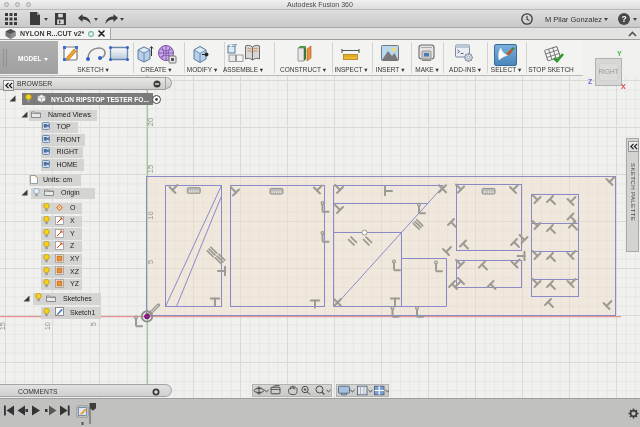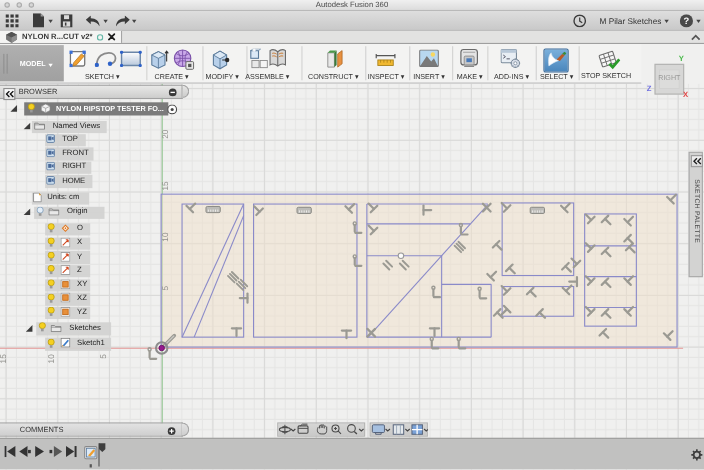--- a/index.html
+++ b/index.html
@@ -212,21 +212,21 @@
       </svg>
     <div class="caret" style="left:94px;top:8px"></div>
     <svg class="mi" style="left:104px;top:4px" width="15" height="10" viewBox="0 0 15 10">
         <path d="M9.5 0L14 4 9.5 8V5.5c-4 0-6.5 1.5-8 4.5 0-5 3.5-7.5 8-7.5z" fill="#3b3b3b"></path>
       </svg>
     <div class="caret" style="left:120px;top:8px"></div>
     <svg class="mi" style="left:521px;top:2.5px" width="12" height="12" viewBox="0 0 12 12">
         <circle cx="6" cy="6" r="5.2" fill="none" stroke="#3b3b3b" stroke-width="1.3"></circle>
         <path d="M6 3v3.2l2.3 1.4" stroke="#3b3b3b" stroke-width="1.1" fill="none"></path>
       </svg>
-    <span id="muser">M Pilar Sketches</span>
+    <span id="muser">M Pilar Gonzalez</span>
     <div class="caret" style="left:604px;top:8px"></div>
     <svg class="mi" style="left:618px;top:2.5px" width="12" height="12" viewBox="0 0 12 12">
         <circle cx="6" cy="6" r="6" fill="#4a4a4a"></circle>
         <text x="6" y="9" font-size="8.5" font-weight="bold" fill="#fff" text-anchor="middle" font-family="Liberation Sans,sans-serif">?</text>
       </svg>
     <div class="caret" style="left:633px;top:8px"></div>
   </div>
   <div class="abs" id="tabbar">
     <div id="tab1">
       <svg style="position:absolute;left:5px;top:1px" width="11" height="10" viewBox="0 0 11 10">

